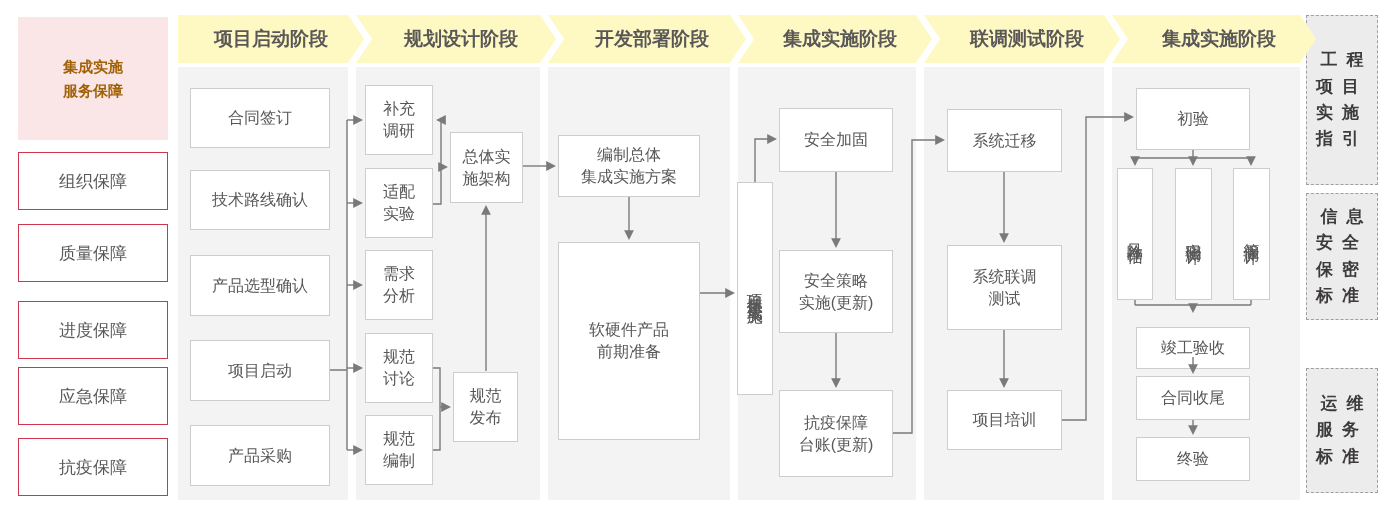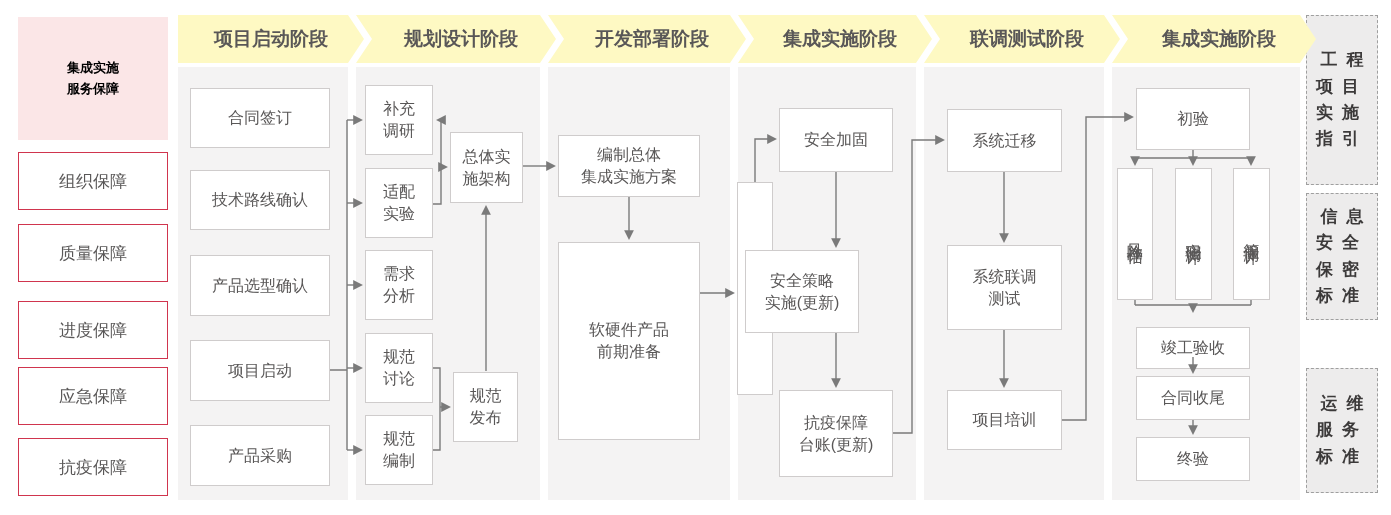--- a/index.html
+++ b/index.html
@@ -25,21 +25,21 @@
   
   .box {
     position:absolute; background:#fff; border:1px solid #cfcccc;
     display:flex; align-items:center; justify-content:center; text-align:center;
     font-size:16px; line-height:1.35; color:#595757; white-space:pre-line; z-index:2;
   }
   .vbox { writing-mode:vertical-rl; text-orientation:upright; letter-spacing:2px; }
   
   .ltitle {
     position:absolute; left:18px; top:17px; width:150px; height:123px;
-    background:#fbe6e7; color:#000000; font-weight:700; font-size:13px; line-height:1.6;
+    background:#fbe6e7; color:#a16207; font-weight:700; font-size:15px; line-height:1.6;
     display:flex; align-items:center; justify-content:center; text-align:center; white-space:pre-line;
   }
   .litem {
     position:absolute; left:18px; width:150px; height:58px; background:#fff;
     border:1px solid #d0354e; color:#595757; font-size:17px;
     display:flex; align-items:center; justify-content:center;
   }
   
   .rbox {
     position:absolute; left:1306px; width:72px; background:#edecec;
@@ -109,21 +109,21 @@
   <div class="box" style="left:453px;top:372px;width:65px;height:70px;">规范
 发布</div>
 
   <div class="box" style="left:558px;top:135px;width:142px;height:62px;">编制总体
 集成实施方案</div>
   <div class="box" style="left:558px;top:242px;width:142px;height:198px;">软硬件产品
 前期准备</div>
 
   <div class="box vbox" style="left:737px;top:182px;width:36px;height:213px;">项目整体集成实施</div>
   <div class="box" style="left:779px;top:108px;width:114px;height:64px;">安全加固</div>
-  <div class="box" style="left:745px;top:250px;width:114px;height:83px;">安全策略
+  <div class="box" style="left:779px;top:250px;width:114px;height:83px;">安全策略
 实施(更新)</div>
   <div class="box" style="left:779px;top:390px;width:114px;height:87px;">抗疫保障
 台账(更新)</div>
 
   <div class="box" style="left:947px;top:109px;width:115px;height:63px;">系统迁移</div>
   <div class="box" style="left:947px;top:245px;width:115px;height:85px;">系统联调
 测试</div>
   <div class="box" style="left:947px;top:390px;width:115px;height:60px;">项目培训</div>
 
   <div class="box" style="left:1136px;top:88px;width:114px;height:62px;">初验</div>

